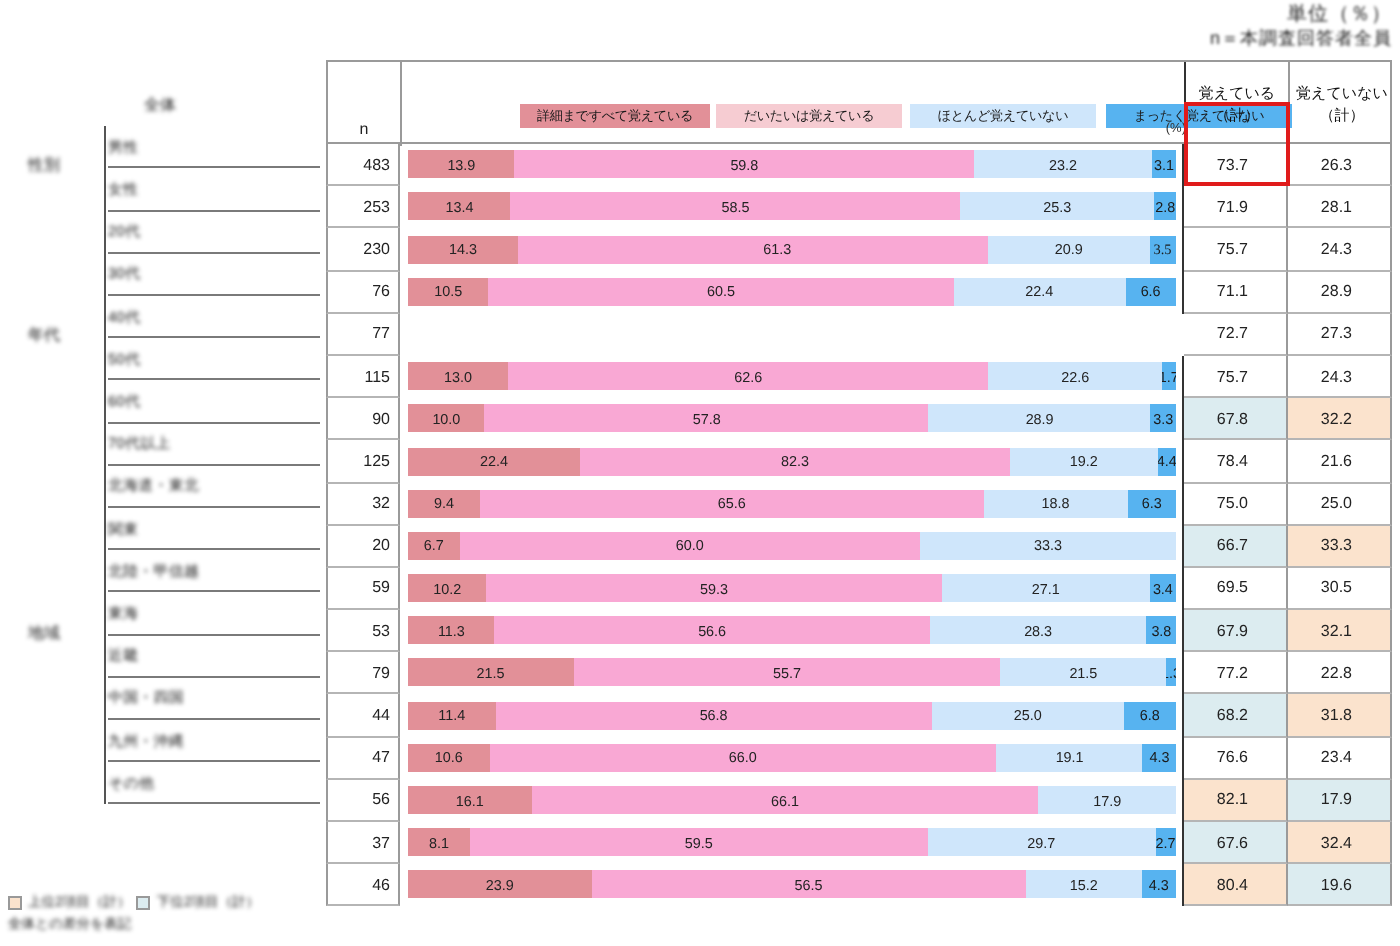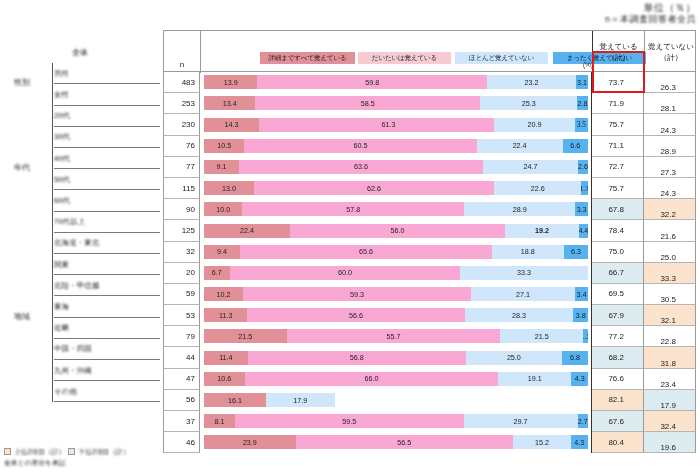--- a/index.html
+++ b/index.html
@@ -61,21 +61,21 @@
   .s2{background:#f9a8d4;}
   .s3{background:#cfe6fb;}
   .s4{background:#57b3f0;}
   .s4 span{color:#1a1a1a;}
 
   .cell-a{position:absolute;left:429px;top:0;width:52px;height:100%;
           border-right:1px solid #9a9a9a;border-bottom:1px solid #b5b5b5;
           box-sizing:border-box;display:flex;align-items:center;justify-content:flex-end;}
   .cell-b{position:absolute;left:481px;top:0;width:52px;height:100%;
           border-right:1px solid #9a9a9a;border-bottom:1px solid #b5b5b5;
-          box-sizing:border-box;display:flex;align-items:flex-end;justify-content:flex-end;}
+          box-sizing:border-box;display:flex;align-items:center;justify-content:flex-end;}
   .cell-a span,.cell-b span{font-size:8px;color:#222;padding-right:19px;}
   .hi-blue{background:#dcecf0;}
   .hi-orange{background:#fbe3cd;}
 
   
   .redbox{position:absolute;left:429px;top:21px;width:53px;height:42.4px;
           border:2px solid #e01b1b;box-sizing:border-box;pointer-events:none;}
 
   
   .labels{position:absolute;left:0px;top:30px;width:163px;height:413px;}
@@ -328,36 +328,20 @@
             <span>71.1</span>
           </div>
           <div class="cell-b">
             <span>28.9</span>
           </div>
         </div>
         <div class="row">
           <div class="cell-n">
             <span>77</span>
           </div>
-          <div class="cell-chart">
-            <div class="bar">
-              <div class="seg s1" style="width: 9.1%;">
-                <span>9.1</span>
-              </div>
-              <div class="seg s2" style="width: 63.6%;">
-                <span>63.6</span>
-              </div>
-              <div class="seg s3" style="width: 24.7%;">
-                <span>24.7</span>
-              </div>
-              <div class="seg s4" style="width: 2.6%;">
-                <span>2.6</span>
-              </div>
-            </div>
-          </div>
           <div class="cell-a">
             <span>72.7</span>
           </div>
           <div class="cell-b">
             <span>27.3</span>
           </div>
         </div>
         <div class="row">
           <div class="cell-n">
             <span>115</span>
@@ -415,23 +399,23 @@
         <div class="row">
           <div class="cell-n">
             <span>125</span>
           </div>
           <div class="cell-chart">
             <div class="bar">
               <div class="seg s1" style="width: 22.4%;">
                 <span>22.4</span>
               </div>
               <div class="seg s2" style="width: 56%;">
-                <span>56.0</span>
-              </div>
-              <div class="seg s3" style="width: 19.2%; font-weight: bold;">
+                <span>82.3</span>
+              </div>
+              <div class="seg s3" style="width: 19.2%;">
                 <span>19.2</span>
               </div>
               <div class="seg s4" style="width: 2.4%;">
                 <span>4.4</span>
               </div>
             </div>
           </div>
           <div class="cell-a">
             <span>78.4</span>
           </div>
@@ -626,20 +610,23 @@
           </div>
         </div>
         <div class="row">
           <div class="cell-n">
             <span>56</span>
           </div>
           <div class="cell-chart">
             <div class="bar">
               <div class="seg s1" style="width: 16.1%;">
                 <span>16.1</span>
+              </div>
+              <div class="seg s2" style="width: 66.1%;">
+                <span>66.1</span>
               </div>
               <div class="seg s3" style="width: 17.9%;">
                 <span>17.9</span>
               </div>
             </div>
           </div>
           <div class="cell-a hi-orange">
             <span>82.1</span>
           </div>
           <div class="cell-b hi-blue">

